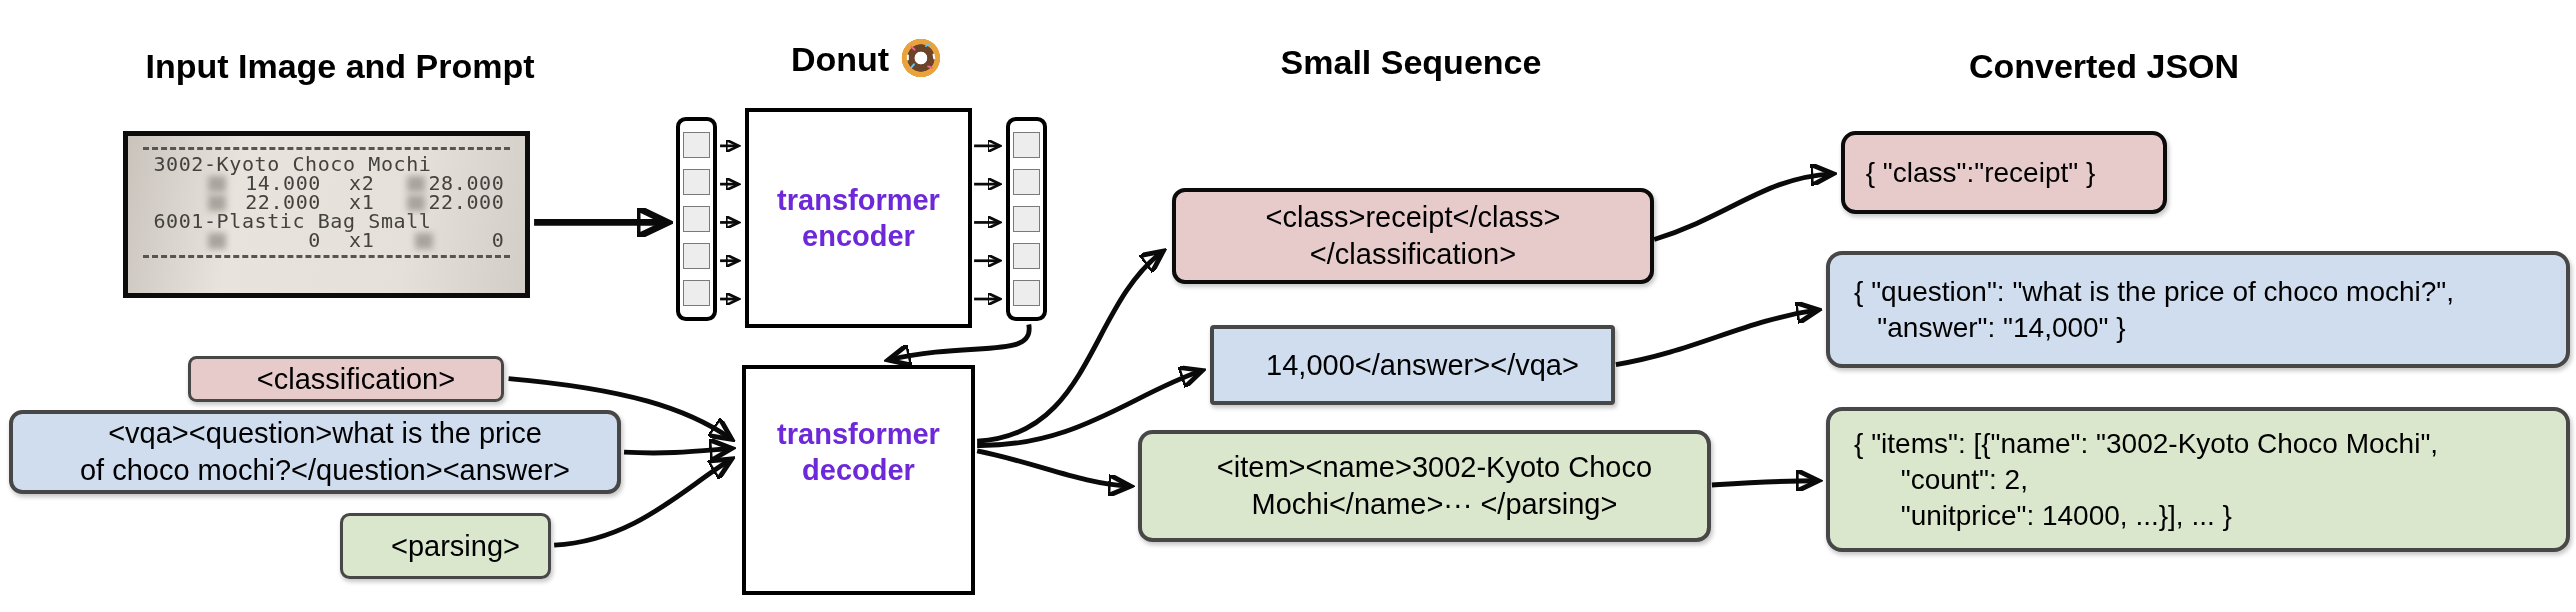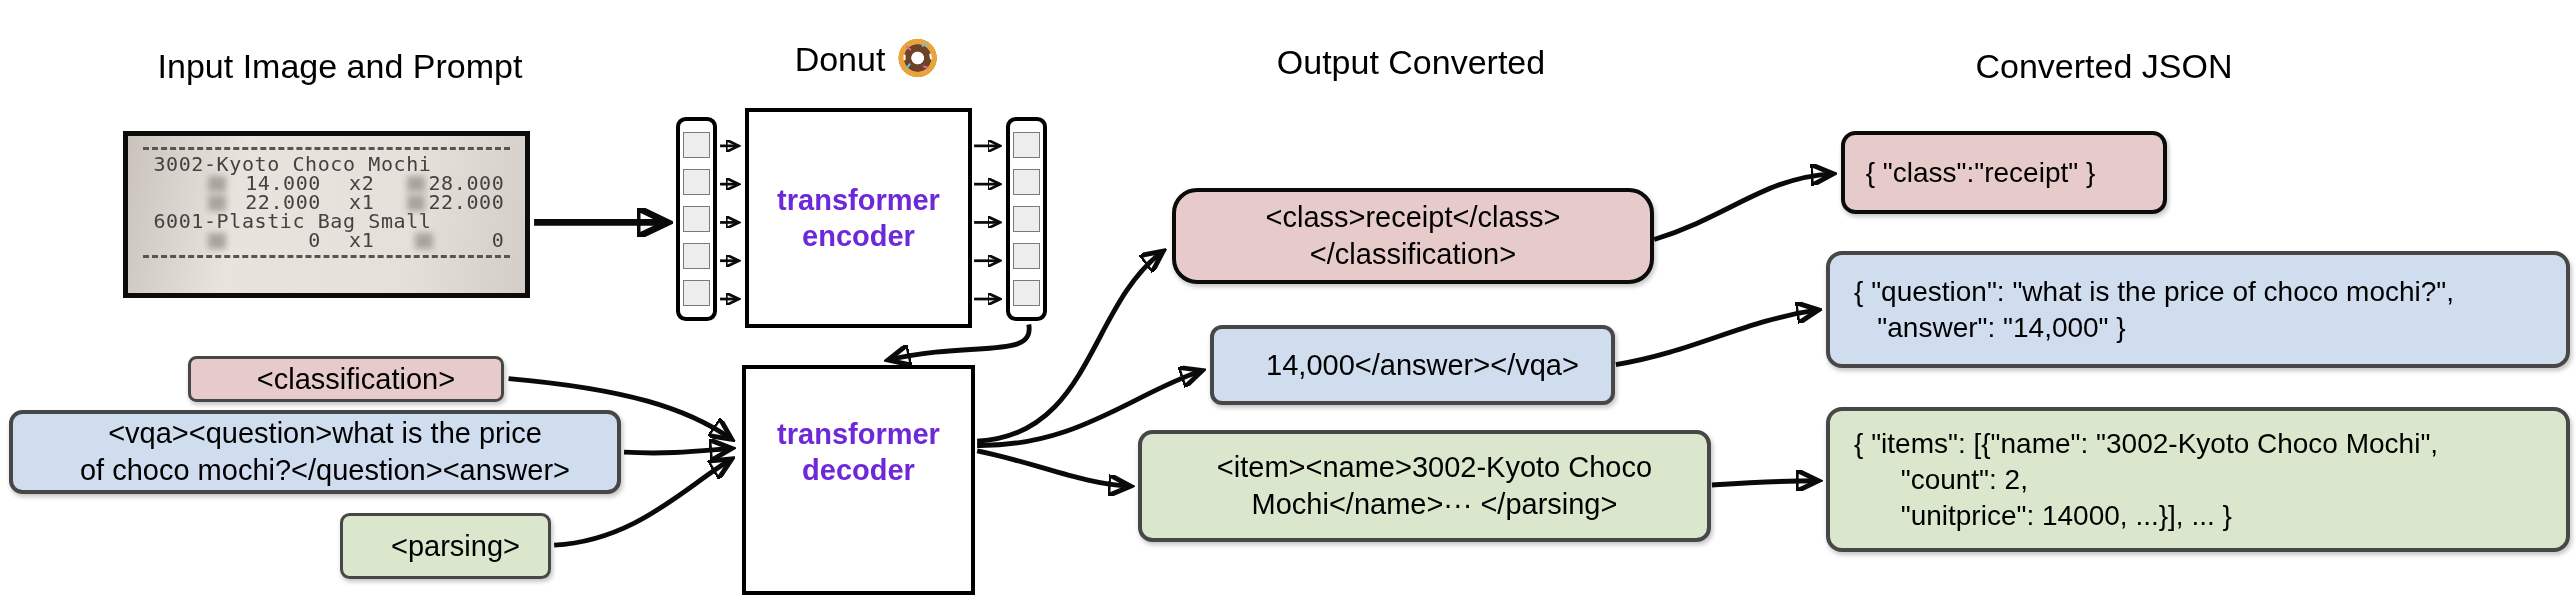--- a/index.html
+++ b/index.html
@@ -1,21 +1,21 @@
 <!DOCTYPE html>
 <html style="font-size:9.7px"><head>
 <meta charset="utf-8">
 <style>
   html,body{margin:0;padding:0;background:#ffffff;width:2576px;height:612px;overflow:hidden;
             font-family:"Liberation Sans",sans-serif;}
   #canvas{position:relative;width:2576px;height:612px;background:#fff;}
   svg.arrow-layer{position:absolute;left:0;top:0;width:2576px;height:612px;pointer-events:none;}
   svg.arrow-layer path{fill:none;stroke:#0a0a0a;}
 
-  .title{position:absolute;transform:translateX(-50%);font-size:34px;font-weight:normal;color:#000;
+  .title{position:absolute;transform:translateX(-50%);font-size:34px;font-weight:bold;color:#000;
          white-space:nowrap;letter-spacing:0px;}
 
   
   .receipt{position:absolute;left:123px;top:131px;width:407px;height:167px;box-sizing:border-box;
            border:5.5px solid #0c0c0c;
            background:linear-gradient(100deg,#c9c3bc 0%,#e8e4dd 28%,#e5e1da 70%,#d2cdc6 100%);
            font-family:"DejaVu Sans Mono",monospace;color:#44423f;font-size:20px;
            padding:6px 13.4px 0 13.4px;overflow:hidden;}
   .r-sep{border-top:3px dashed #575550;margin:4.9px 1.2px 5.5px 1.2px;height:0;}
   .r-name{line-height:19px;padding-left:12px;letter-spacing:0.6px;white-space:nowrap;}
@@ -47,22 +47,22 @@
   .fill-class{background:#e7caca;}
   .fill-vqa{background:#cfddee;}
   .fill-parse{background:#dbe7cd;}
   .bd-black{border:4.9px solid #0b0b0b;}
   .bd-gray{border:4.3px solid #474747;padding-left:20px;}
 
   .p-class{left:188px;top:356px;width:316px;height:46px;border-radius:8.5px;border-width:3.6px;}
   .p-vqa{left:9px;top:410px;width:612px;height:84px;border-radius:13.4px;}
   .p-parse{left:340px;top:513px;width:211px;height:66px;border-radius:9.7px;border-width:3.6px;}
 
-  .o-class{left:1172px;top:188px;width:482px;height:96px;border-radius:25px;}
-  .o-vqa{left:1210px;top:325px;width:405px;height:80px;border-radius:12px;}
+  .o-class{left:1172px;top:188px;width:482px;height:96px;border-radius:13px;}
+  .o-vqa{left:1210px;top:325px;width:405px;height:80px;border-radius:4px;}
   .o-parse{left:1138px;top:430px;width:573px;height:112px;border-radius:14.6px;}
 
   .jbox{position:absolute;box-sizing:border-box;display:flex;align-items:center;
         font-size:28px;line-height:36px;color:#000;white-space:pre-wrap;text-align:left;
         box-shadow:1.8px 3px 4.3px rgba(0,0,0,0.22);}
   .j-class{left:1841px;top:131px;width:326px;height:83px;border-radius:14.6px;padding-left:20.7px;}
   .j-vqa{left:1826px;top:251px;width:744px;height:117px;border-radius:16px;padding-left:24px;}
   .j-parse{left:1826px;top:407px;width:744px;height:145px;border-radius:16px;padding-left:24px;}
 
   
@@ -114,21 +114,21 @@
 
     <path d="M 2721 394 C 2845 356, 2902 292, 3014 286" stroke-width="8" marker-end="url(#ah)"></path>
     <path d="M 2658 600 C 2790 578, 2866 528, 2990 510" stroke-width="8" marker-end="url(#ah)"></path>
     <path d="M 2816 798 C 2880 794, 2926 791, 2990 791" stroke-width="8" marker-end="url(#ah)"></path>
   </svg>
 
   <div class="title" style="left:340px;top:47px;">Input Image and Prompt</div>
   <div class="title" style="left:866px;top:38px;">
     <span>Donut</span><span class="donut"><span class="sprinkle s1"></span><span class="sprinkle s2"></span><span class="sprinkle s3"></span><span class="sprinkle s4"></span><span class="sprinkle s5"></span><span class="sprinkle s6"></span></span>
   </div>
-  <div class="title" style="left:1411px;top:43px;">Output Converted</div>
+  <div class="title" style="left:1411px;top:43px;">Small Sequence</div>
   <div class="title" style="left:2104px;top:47px;">Converted JSON</div>
 
   <div class="receipt">
     <div class="r-sep"></div>
     <div class="r-name">3002-Kyoto Choco Mochi</div>
     <div class="r-price">
       <span class="redact"></span>
       <span class="r-unit">14.000</span>
       <span class="r-qty">x2</span>
       <span class="redact" style="margin-left:auto;"></span>

